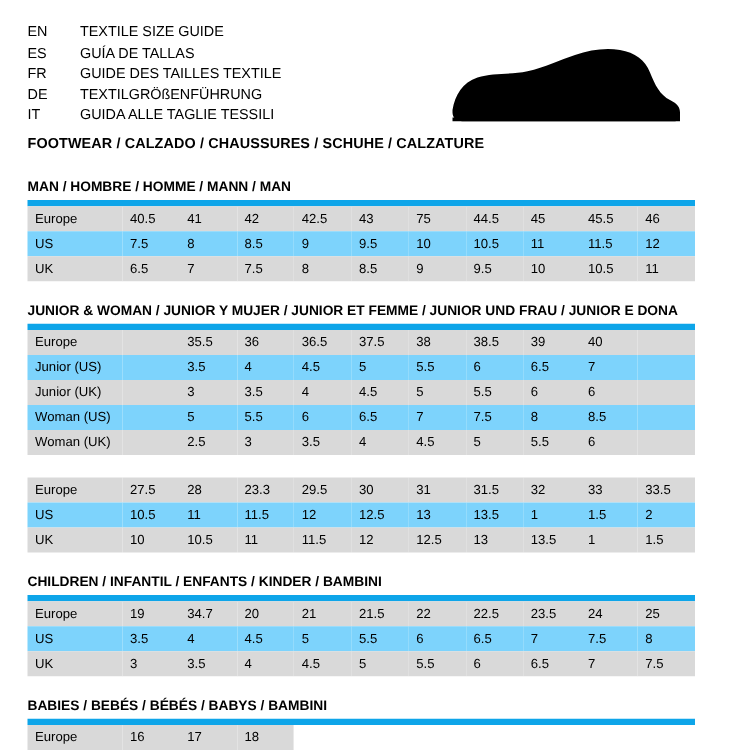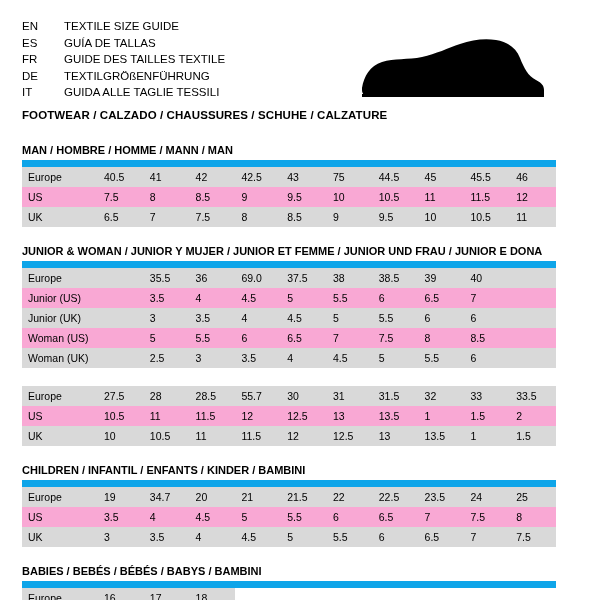--- a/index.html
+++ b/index.html
@@ -62,40 +62,40 @@
   }
 
   
   .section {
     margin-top: 18px;
   }
   .section-title {
     font-size: 11px;
     font-weight: bold;
     padding-bottom: 4px;
-    border-bottom: 7px solid #0ea5e9;
+    border-bottom: 5px solid #0ea5e9;
     margin-bottom: 0;
   }
   table.size-table {
     border-collapse: collapse;
     width: 100%;
     table-layout: fixed;
   }
   table.size-table td {
     font-size: 10.5px;
     line-height: 12px;
     padding: 4px 0 4px 6px;
     text-align: left;
     white-space: nowrap;
   }
   tr.row-shaded td {
     background: #d9d9d9;
   }
   tr.row-plain td {
-    background: #f9a8d4;
+    background: #7dd3fc;
   }
   td.label-cell {
     width: 70px;
   }
 
   
   .section.first { margin-top: 26px; }
 </style>
 </head>
 <body>
@@ -187,21 +187,21 @@
 
   <div class="section">
     <div class="section-title">JUNIOR &amp; WOMAN / JUNIOR Y MUJER / JUNIOR ET FEMME / JUNIOR UND FRAU / JUNIOR E DONA</div>
     <table class="size-table">
       <tbody>
           <tr class="row-shaded">
         <td class="label-cell">Europe</td>
         <td></td>
         <td>35.5</td>
         <td>36</td>
-        <td>69.0</td>
+        <td>36.5</td>
         <td>37.5</td>
         <td>38</td>
         <td>38.5</td>
         <td>39</td>
         <td>40</td>
         <td></td>
       </tr>
       <tr class="row-plain">
         <td class="label-cell">Junior (US)</td>
         <td></td>
@@ -258,22 +258,22 @@
       </table>
   </div>
 
   <div class="section">
     <table class="size-table">
       <tbody>
           <tr class="row-shaded">
         <td class="label-cell">Europe</td>
         <td>27.5</td>
         <td>28</td>
-        <td>28.5</td>
-        <td>55.7</td>
+        <td>23.3</td>
+        <td>29.5</td>
         <td>30</td>
         <td>31</td>
         <td>31.5</td>
         <td>32</td>
         <td>33</td>
         <td>33.5</td>
       </tr>
       <tr class="row-plain">
         <td class="label-cell">US</td>
         <td>10.5</td>

